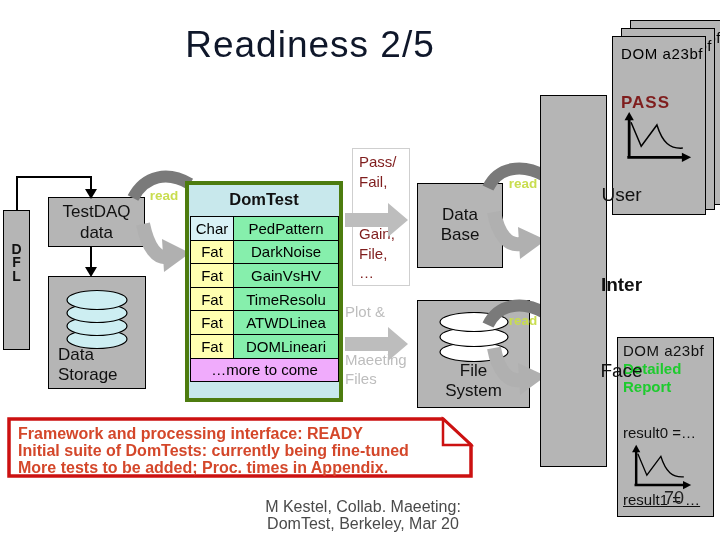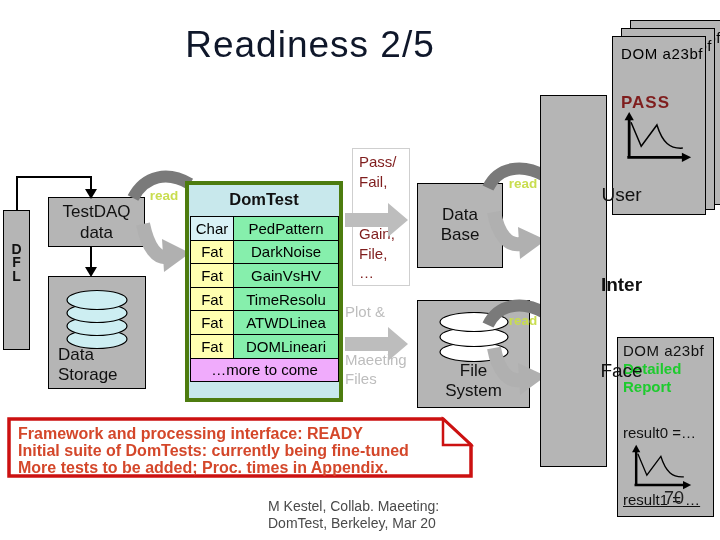--- a/index.html
+++ b/index.html
@@ -42,21 +42,21 @@
   .fs-text{position:absolute;left:0;top:60px;width:100%;text-align:center;line-height:20px;}
 
   .userbox{left:540px;top:95px;width:67px;height:372px;font-size:19px;padding-left:48px;}
   .userbox span{position:absolute;width:100%;text-align:center;}
 
   .report{left:617px;top:337px;width:97px;height:180px;font-size:15px;}
   .report .rl{position:absolute;left:5px;white-space:nowrap;}
   .report .green{color:#1ecb2e;font-weight:bold;}
 
   .note-text{left:18px;width:450px;font-size:16px;font-weight:bold;color:#d4472a;white-space:nowrap;}
-  .footer{left:268px;top:498px;width:220px;font-size:14px;line-height:17px;color:#4a4a4a;}
+  .footer{left:253px;top:498px;width:220px;text-align:center;font-size:16px;line-height:17px;color:#4a4a4a;}
   .pagenum{left:664px;top:488px;font-size:18px;color:#222;}
   svg{display:block;}
 </style>
 </head>
 <body>
 
 <div class="slide">
 
   <svg width="0" height="0" style="position:absolute">
     <defs>

